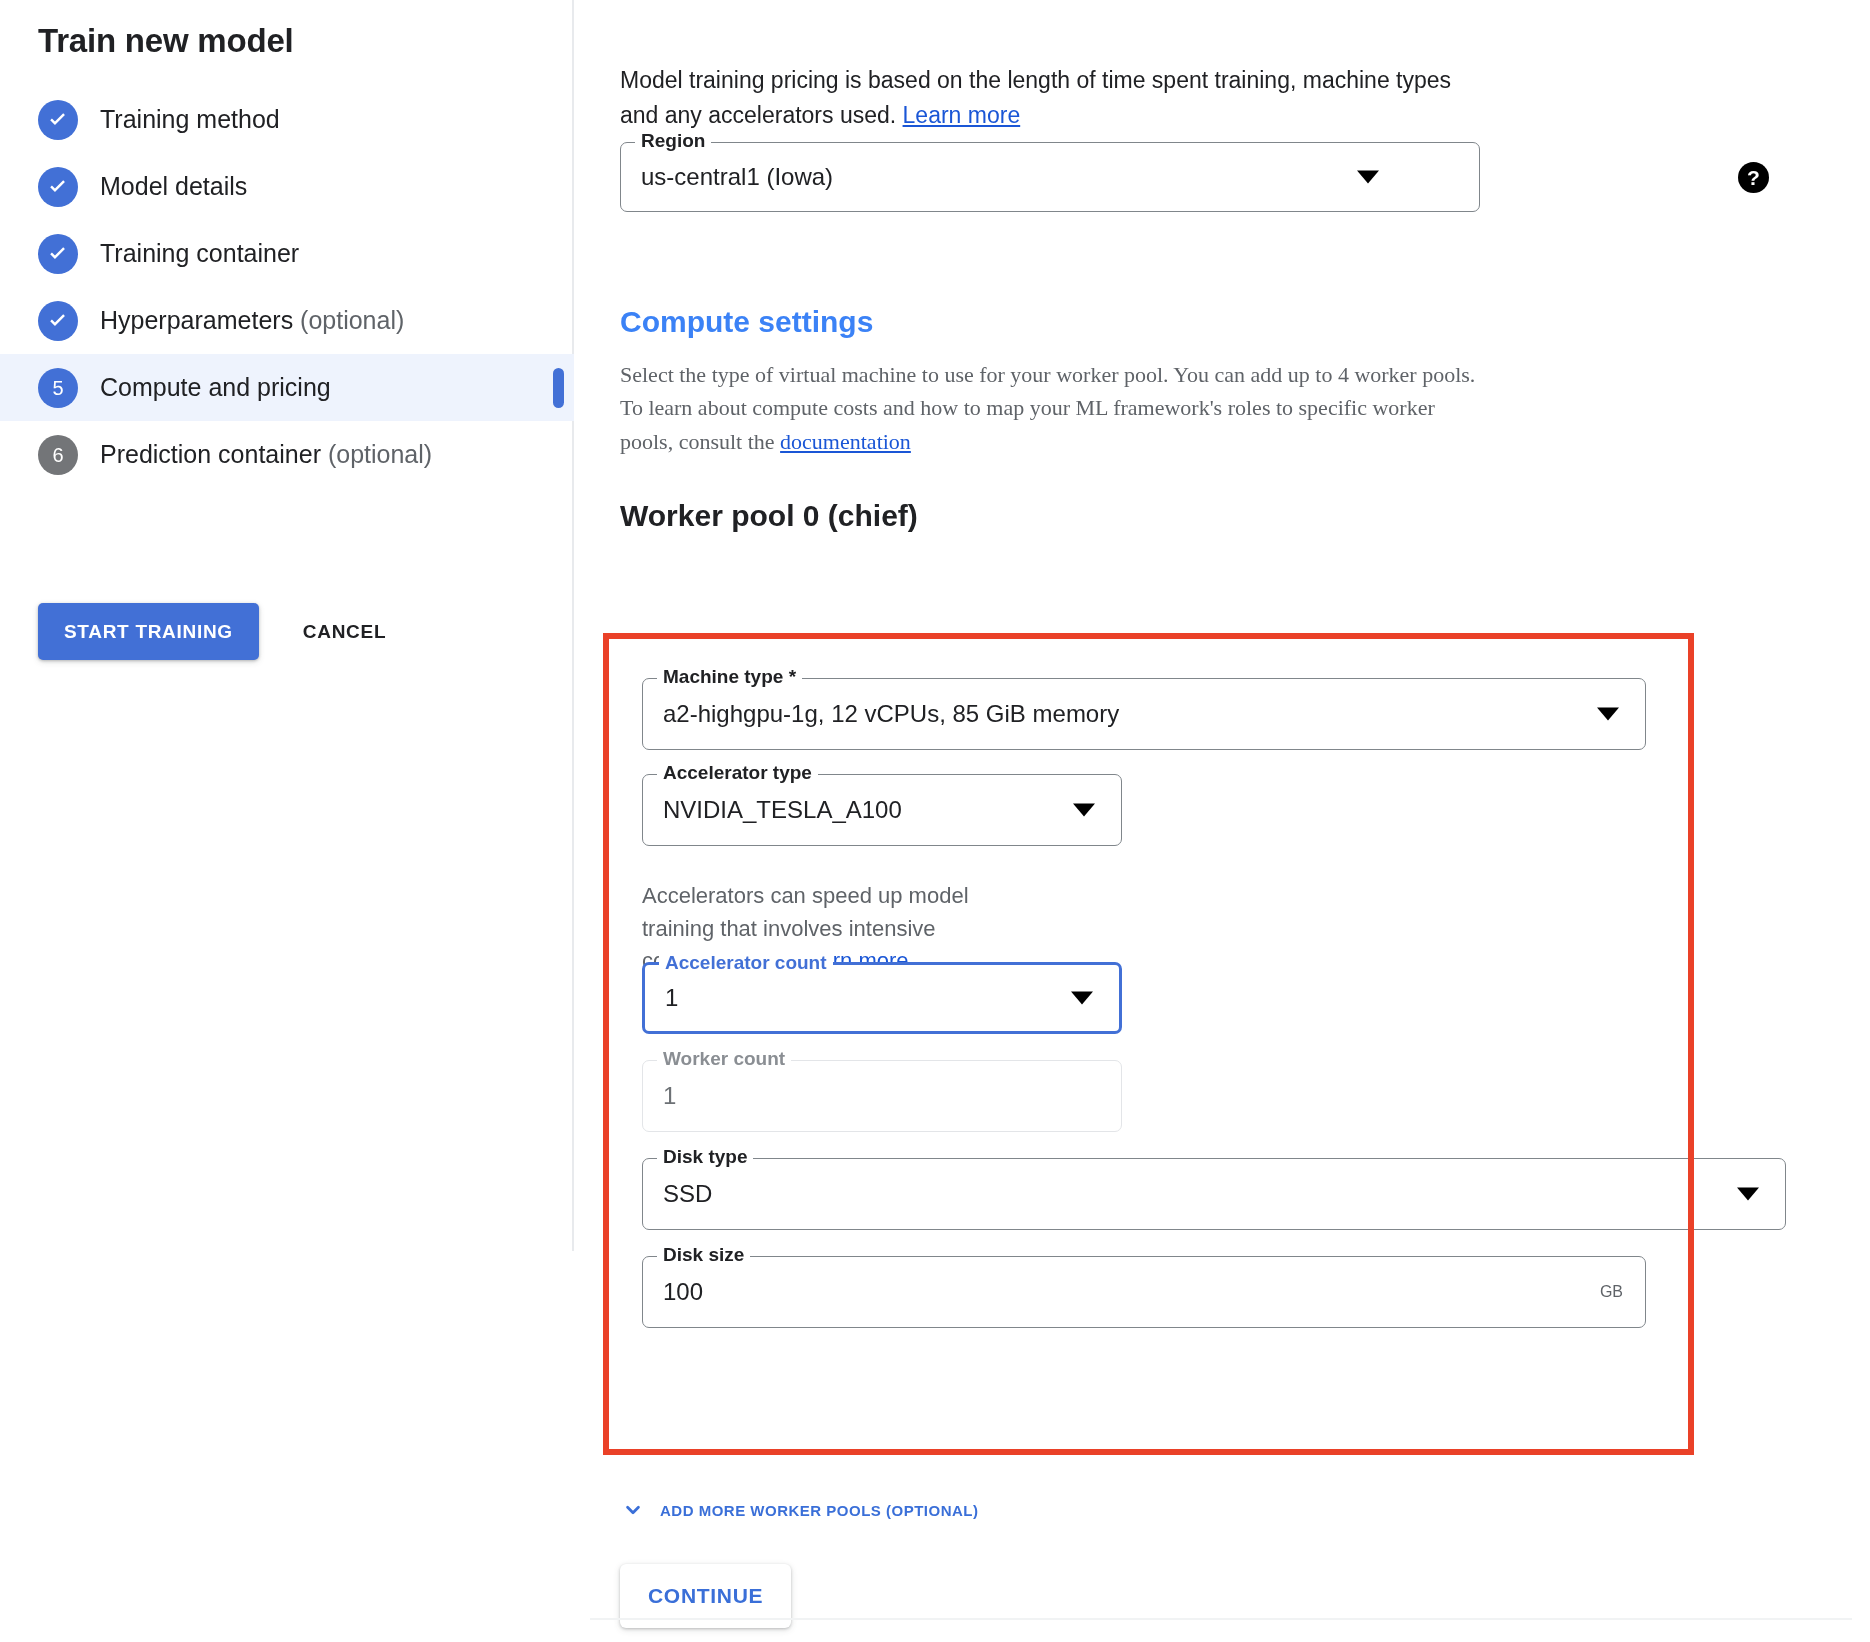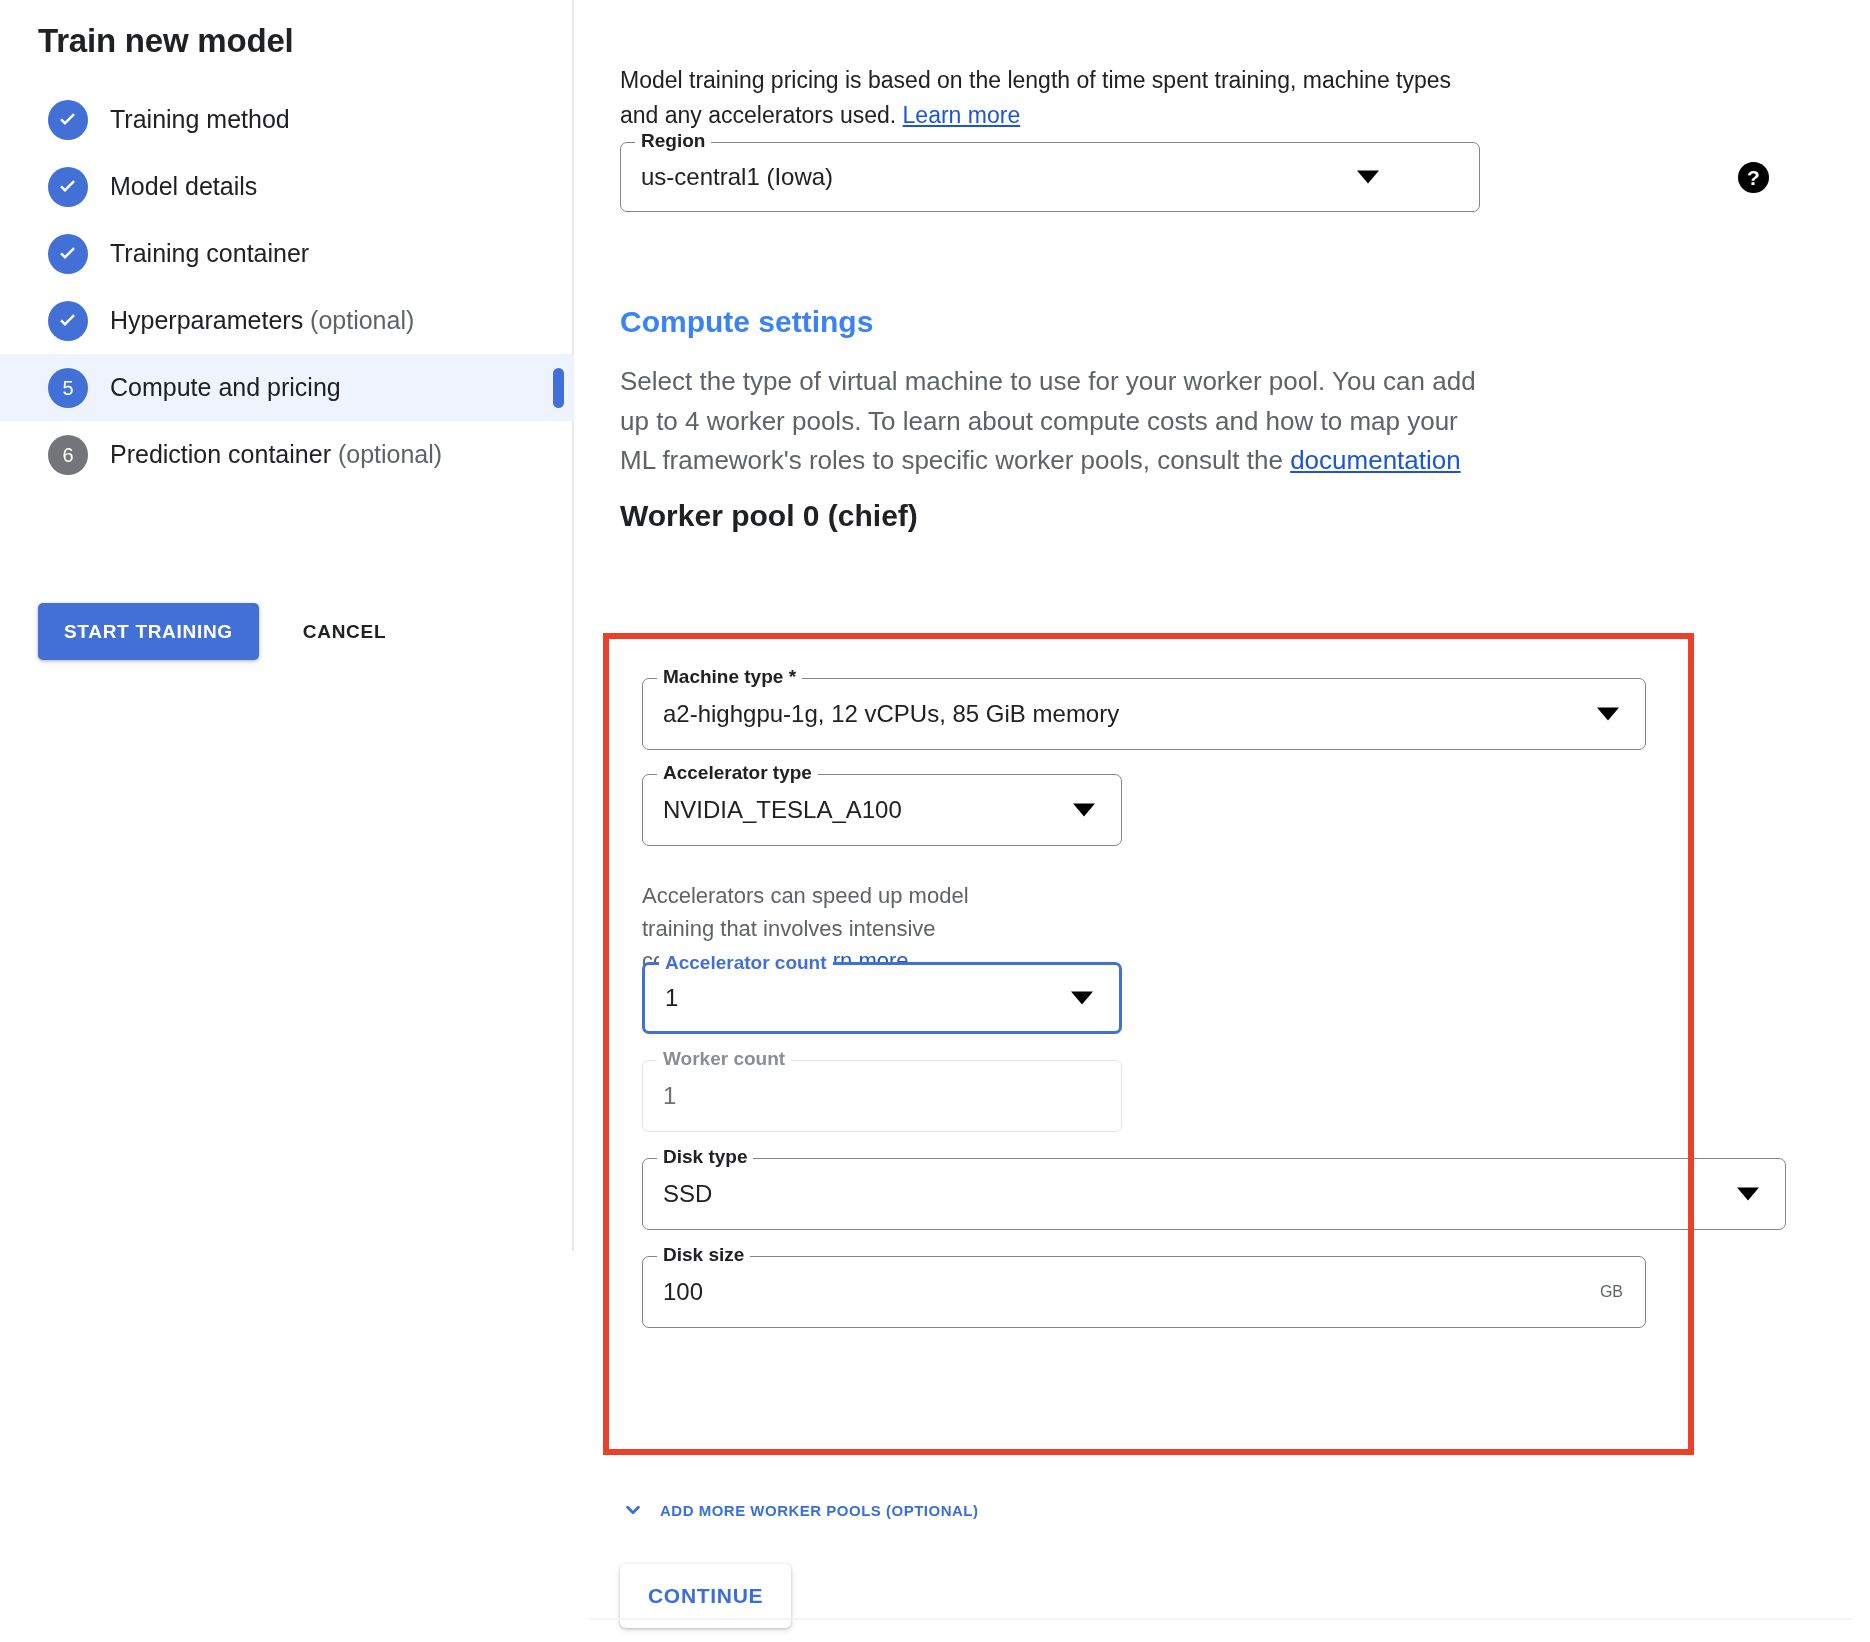--- a/index.html
+++ b/index.html
@@ -22,21 +22,21 @@
   .sidebar-title {
     position: absolute; left: 38px; top: 22px;
     font-size: 33px; font-weight: bold; color: #202124;
     letter-spacing: -0.2px;
   }
   .steps { position: absolute; left: 0; top: 86px; width: 574px; }
   .step {
     position: relative;
     display: flex; align-items: center;
     height: 67px;
-    padding-left: 48px;
+    padding-left: 38px;
     cursor: pointer;
   }
   .step.active { background: #eef3fd; }
   .step.active .active-bar {
     position: absolute; right: 10px; top: 14px;
     width: 11px; height: 40px; border-radius: 6px;
     background: #4270d6;
   }
   .step-icon {
     width: 40px; height: 40px; border-radius: 50%;
@@ -125,21 +125,21 @@
     cursor: pointer;
     line-height: 1;
   }
 
   .h-section {
     position: absolute;
     font-size: 30px; font-weight: bold; color: #3b82f6;
   }
   .body-text {
     position: absolute;
-    font-size: 26px; line-height: 1.52; color: #5f6368;
+    font-size: 22px; line-height: 1.52; color: #5f6368; font-family: Liberation Serif, serif;
   }
   .h-pool {
     position: absolute;
     font-size: 30px; color: #202124;
   }
 
   .redbox {
     position: absolute;
     left: 603px; top: 633px; width: 1091px; height: 822px;
     border: 6px solid #ea4128;

